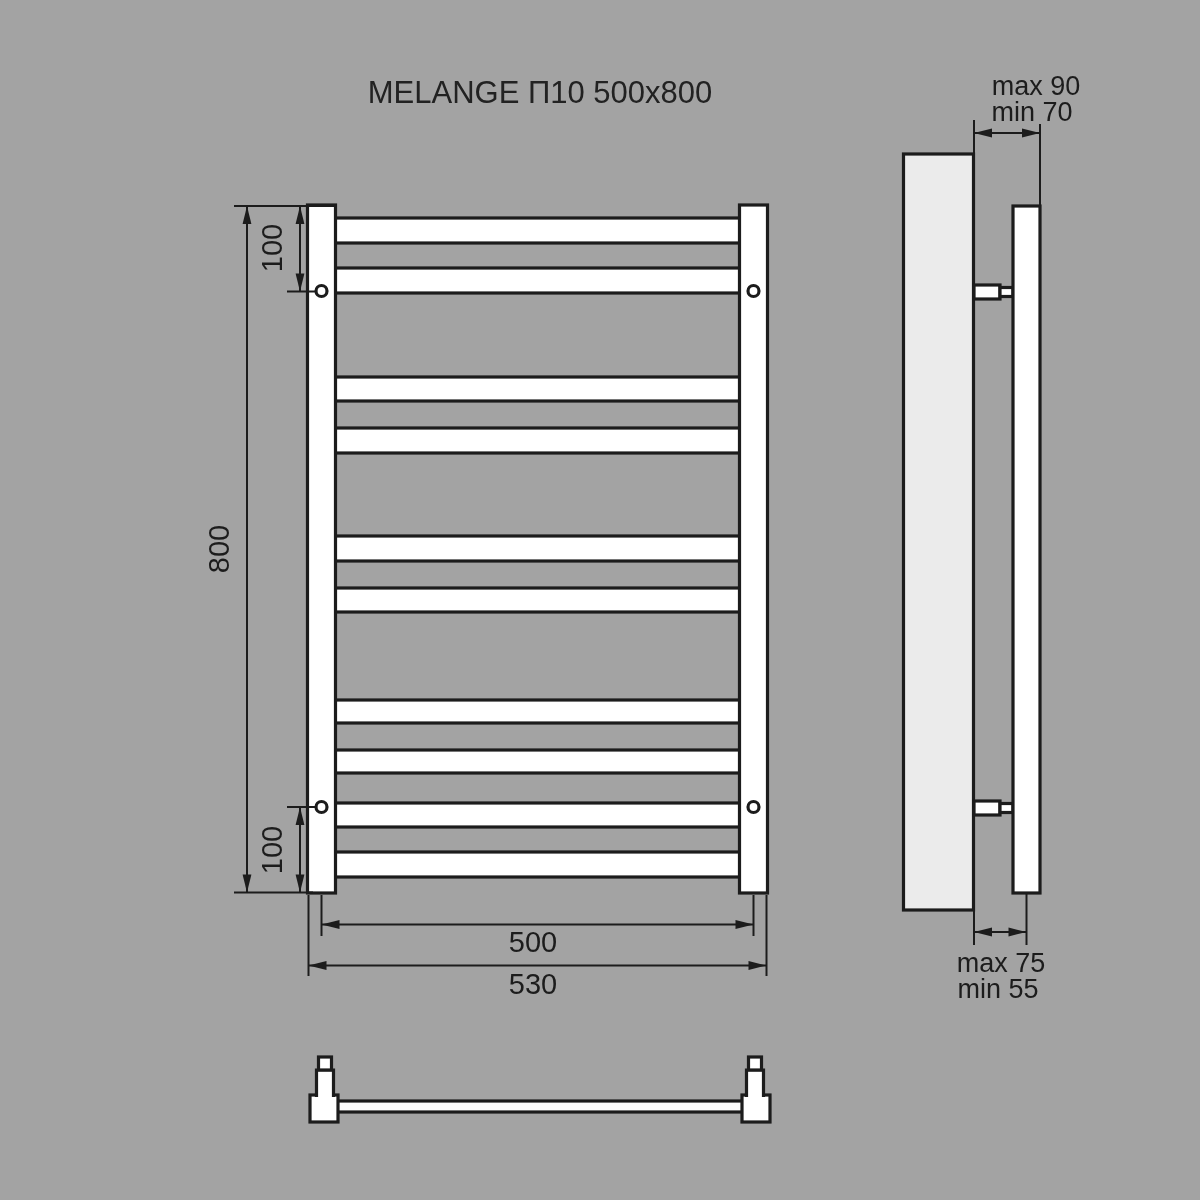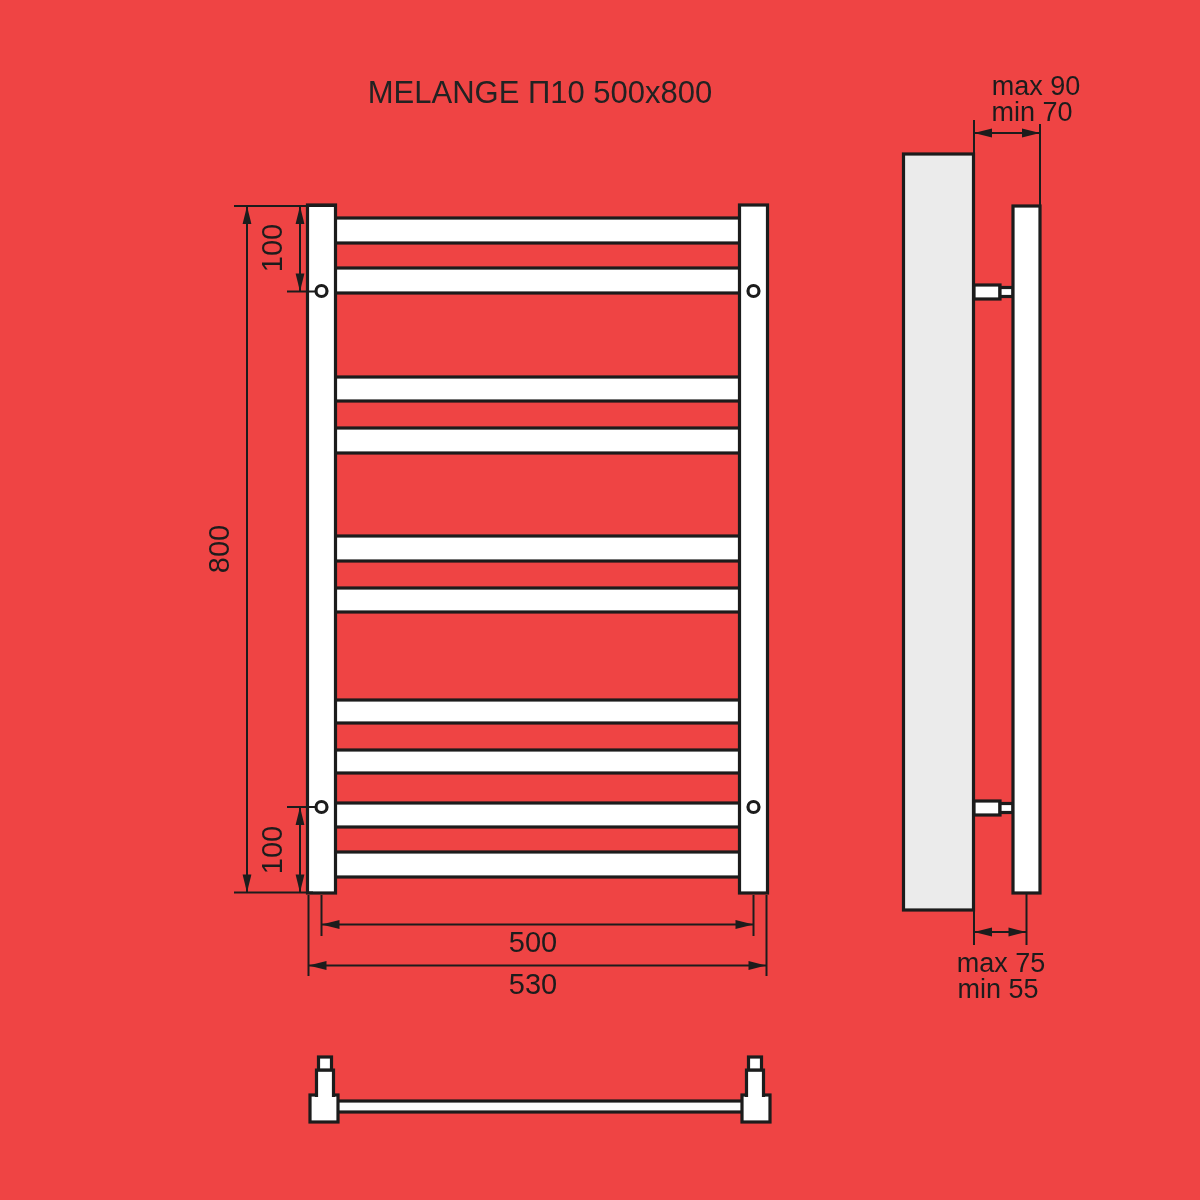--- a/index.html
+++ b/index.html
@@ -4,21 +4,21 @@
 <style>
   html, body {
     margin: 0;
     padding: 0;
     background: #ffffff;
   }
   .canvas {
     position: relative;
     width: 1200px;
     height: 1200px;
-    background: #ef4444;
+    background: #a3a3a3;
     font-family: "Liberation Sans", sans-serif;
   }
   svg { display: block; }
   .outline {
     fill: #ffffff;
     stroke: #1c1c1c;
     stroke-width: 3.2;
   }
   .wall {
     fill: #ebebeb;

